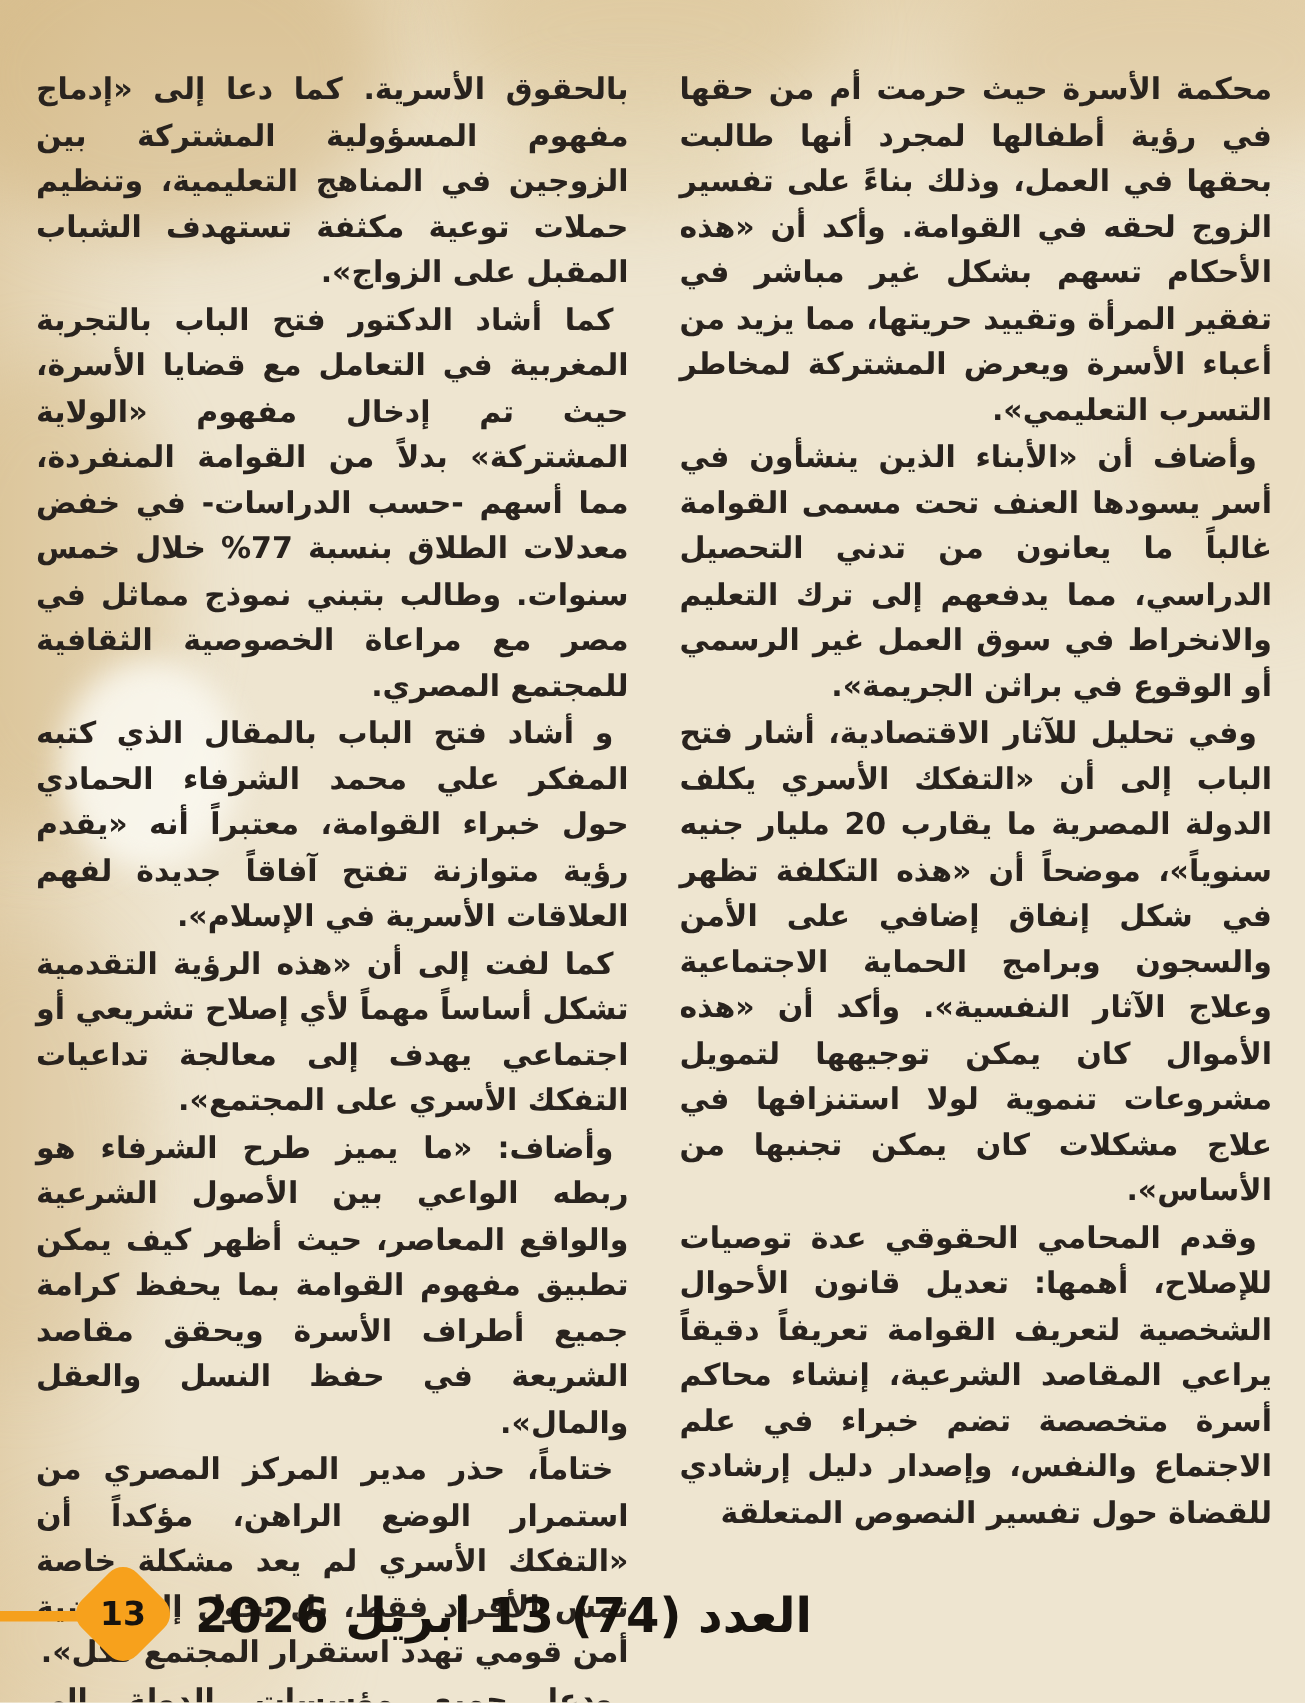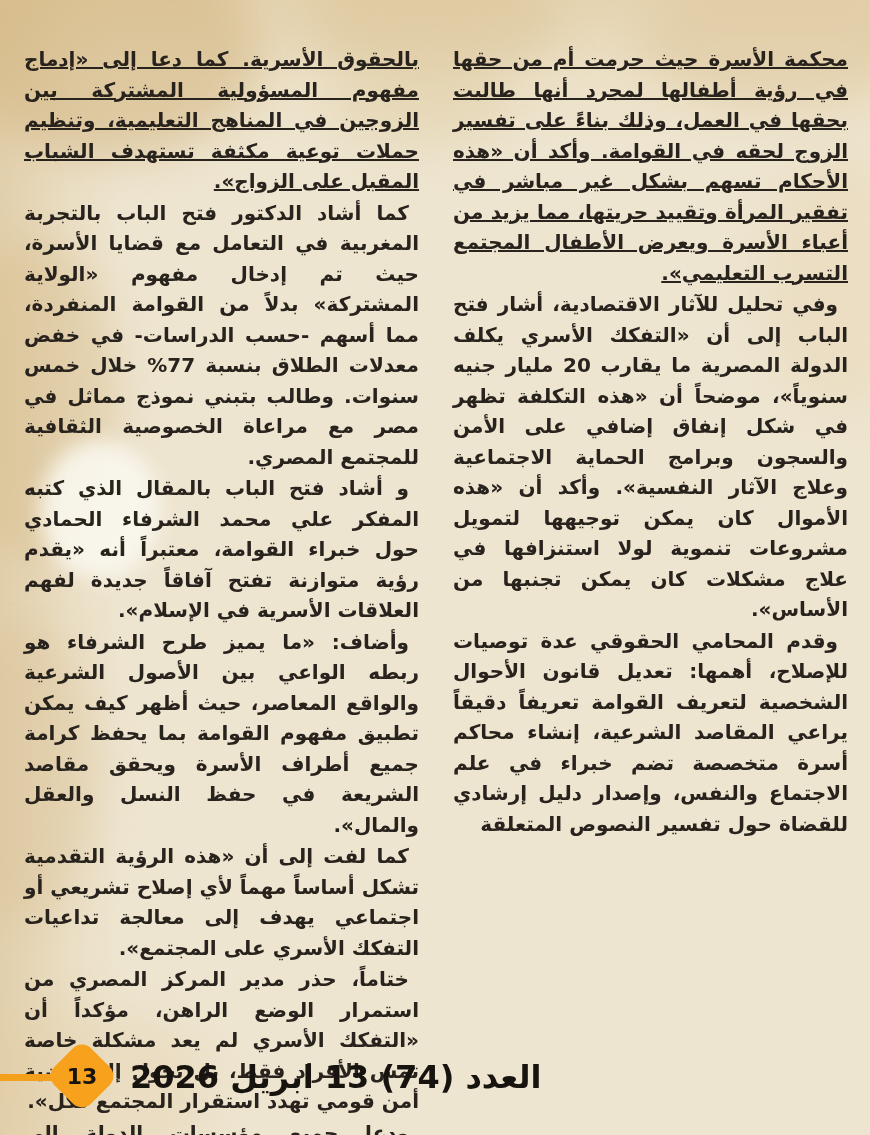--- a/index.html
+++ b/index.html
@@ -46,21 +46,21 @@
   }
   .col {
     width: 395px;
     color: #29231e;
     font-weight: bold;
     font-size: 20px;
     line-height: 30.5px;
     text-align: justify;
   }
   .col p { margin: 0 0 1px 0; text-indent: 10px; }
-  .col p:first-child { text-indent: 0; text-decoration: underline; }
+  .col p:first-child { text-indent: 0; }
 
   
   .footer { position: absolute; left: 0; top: 1040px; width: 870px; height: 95px; }
   .footer-line {
     position: absolute; left: 0; top: 34px;
     width: 58px; height: 7px;
     background: #f5a01d;
     border-radius: 0 4px 4px 0;
   }
   .page-badge {
@@ -95,30 +95,31 @@
   <div class="tex blob b3"></div>
   <div class="tex blob b4"></div>
   <div class="tex blob b5"></div>
   <div class="tex blob b6"></div>
   <div class="tex blob b7"></div>
   <div class="tex blob b8"></div>
   <div class="tex blob b9"></div>
 
   <div class="columns">
     <div class="col">
-      <p>محكمة الأسرة حيث حرمت أم من حقها في رؤية أطفالها لمجرد أنها طالبت بحقها في العمل، وذلك بناءً على تفسير الزوج لحقه في القوامة. وأكد أن «هذه الأحكام تسهم بشكل غير مباشر في تفقير المرأة وتقييد حريتها، مما يزيد من أعباء الأسرة ويعرض الأطفال المجتمع التسرب التعليمي».</p>
+      <p>محكمة الأسرة حيث حرمت أم من حقها في رؤية أطفالها لمجرد أنها طالبت بحقها في العمل، وذلك بناءً على تفسير الزوج لحقه في القوامة. وأكد أن «هذه الأحكام تسهم بشكل غير مباشر في تفقير المرأة وتقييد حريتها، مما يزيد من أعباء الأسرة ويعرض المشتركة لمخاطر التسرب التعليمي».</p>
+      <p>وأضاف أن «الأبناء الذين ينشأون في أسر يسودها العنف تحت مسمى القوامة غالباً ما يعانون من تدني التحصيل الدراسي، مما يدفعهم إلى ترك التعليم والانخراط في سوق العمل غير الرسمي أو الوقوع في براثن الجريمة».</p>
       <p>وفي تحليل للآثار الاقتصادية، أشار فتح الباب إلى أن «التفكك الأسري يكلف الدولة المصرية ما يقارب 20 مليار جنيه سنوياً»، موضحاً أن «هذه التكلفة تظهر في شكل إنفاق إضافي على الأمن والسجون وبرامج الحماية الاجتماعية وعلاج الآثار النفسية». وأكد أن «هذه الأموال كان يمكن توجيهها لتمويل مشروعات تنموية لولا استنزافها في علاج مشكلات كان يمكن تجنبها من الأساس».</p>
       <p>وقدم المحامي الحقوقي عدة توصيات للإصلاح، أهمها: تعديل قانون الأحوال الشخصية لتعريف القوامة تعريفاً دقيقاً يراعي المقاصد الشرعية، إنشاء محاكم أسرة متخصصة تضم خبراء في علم الاجتماع والنفس، وإصدار دليل إرشادي للقضاة حول تفسير النصوص المتعلقة</p>
     </div>
     <div class="col">
       <p>بالحقوق الأسرية. كما دعا إلى «إدماج مفهوم المسؤولية المشتركة بين الزوجين في المناهج التعليمية، وتنظيم حملات توعية مكثفة تستهدف الشباب المقبل على الزواج».</p>
       <p>كما أشاد الدكتور فتح الباب بالتجربة المغربية في التعامل مع قضايا الأسرة، حيث تم إدخال مفهوم «الولاية المشتركة» بدلاً من القوامة المنفردة، مما أسهم -حسب الدراسات- في خفض معدلات الطلاق بنسبة 77% خلال خمس سنوات. وطالب بتبني نموذج مماثل في مصر مع مراعاة الخصوصية الثقافية للمجتمع المصري.</p>
       <p>و أشاد فتح الباب بالمقال الذي كتبه المفكر علي محمد الشرفاء الحمادي حول خبراء القوامة، معتبراً أنه «يقدم رؤية متوازنة تفتح آفاقاً جديدة لفهم العلاقات الأسرية في الإسلام».</p>
+      <p>كما لفت إلى أن «هذه الرؤية التقدمية تشكل أساساً مهماً لأي إصلاح تشريعي أو اجتماعي يهدف إلى معالجة تداعيات التفكك الأسري على المجتمع».</p>
       <p>وأضاف: «ما يميز طرح الشرفاء هو ربطه الواعي بين الأصول الشرعية والواقع المعاصر، حيث أظهر كيف يمكن تطبيق مفهوم القوامة بما يحفظ كرامة جميع أطراف الأسرة ويحقق مقاصد الشريعة في حفظ النسل والعقل والمال».</p>
-      <p>كما لفت إلى أن «هذه الرؤية التقدمية تشكل أساساً مهماً لأي إصلاح تشريعي أو اجتماعي يهدف إلى معالجة تداعيات التفكك الأسري على المجتمع».</p>
       <p>ختاماً، حذر مدير المركز المصري من استمرار الوضع الراهن، مؤكداً أن «التفكك الأسري لم يعد مشكلة خاصة تمس الأفراد فقط، بل تحول إلى قضية أمن قومي تهدد استقرار المجتمع ككل».</p>
       <p>ودعا جميع مؤسسات الدولة إلى التعامل مع هذه القضية بجدية، والعمل على إصلاح التشريعات وبرامج التوعية بشكل عاجل، قبل أن تتفاقم التداعيات إلى مستوى يصعب السيطرة عليه.</p>
     </div>
   </div>
 
   <div class="footer">
     <div class="footer-line"></div>
     <div class="page-badge">
       <span>13</span>
     </div>

